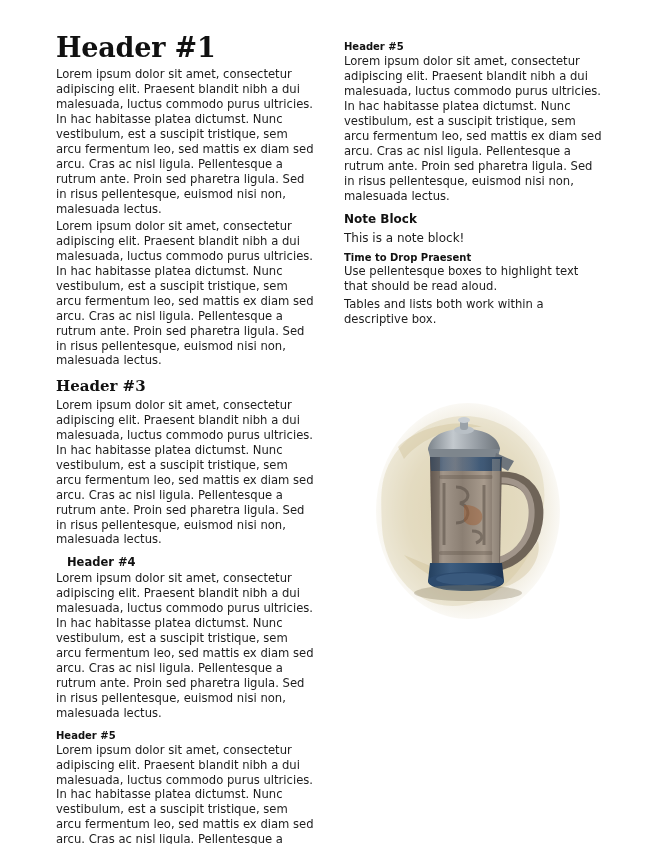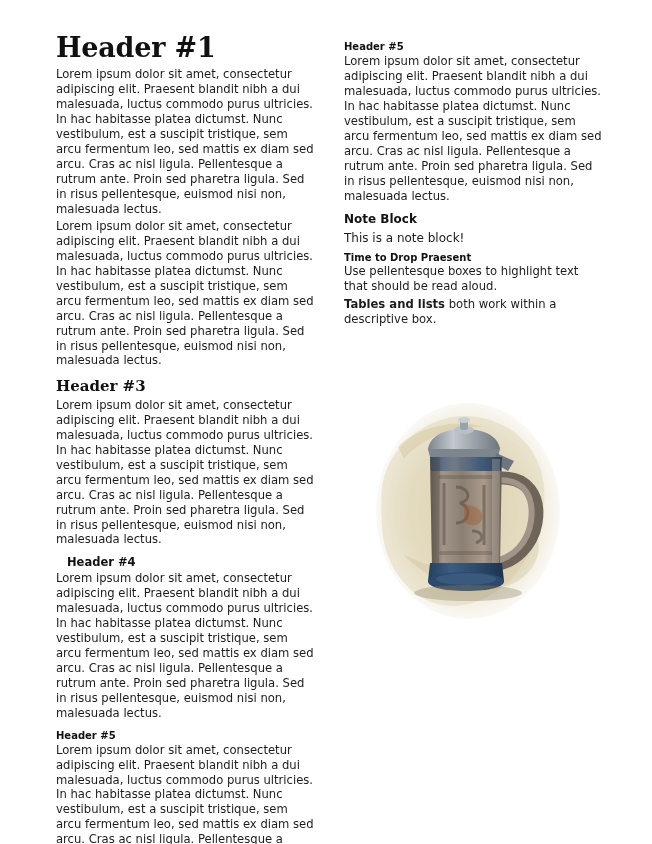--- a/index.html
+++ b/index.html
@@ -108,21 +108,21 @@
     margin: 6px 0 1px 0;
     color: #111111;
   }
   .desc-text {
     font-size: 11.6px;
     line-height: 1.29;
     margin: 0 0 3px 0;
     color: #1c1c1c;
   }
   .desc-text b {
-    font-weight: bold;
+    font-weight: normal;
     text-align: center;
   }
 
   
   .illustration {
     position: relative;
     width: 258px;
     height: 260px;
     margin-top: 48px;
   }

